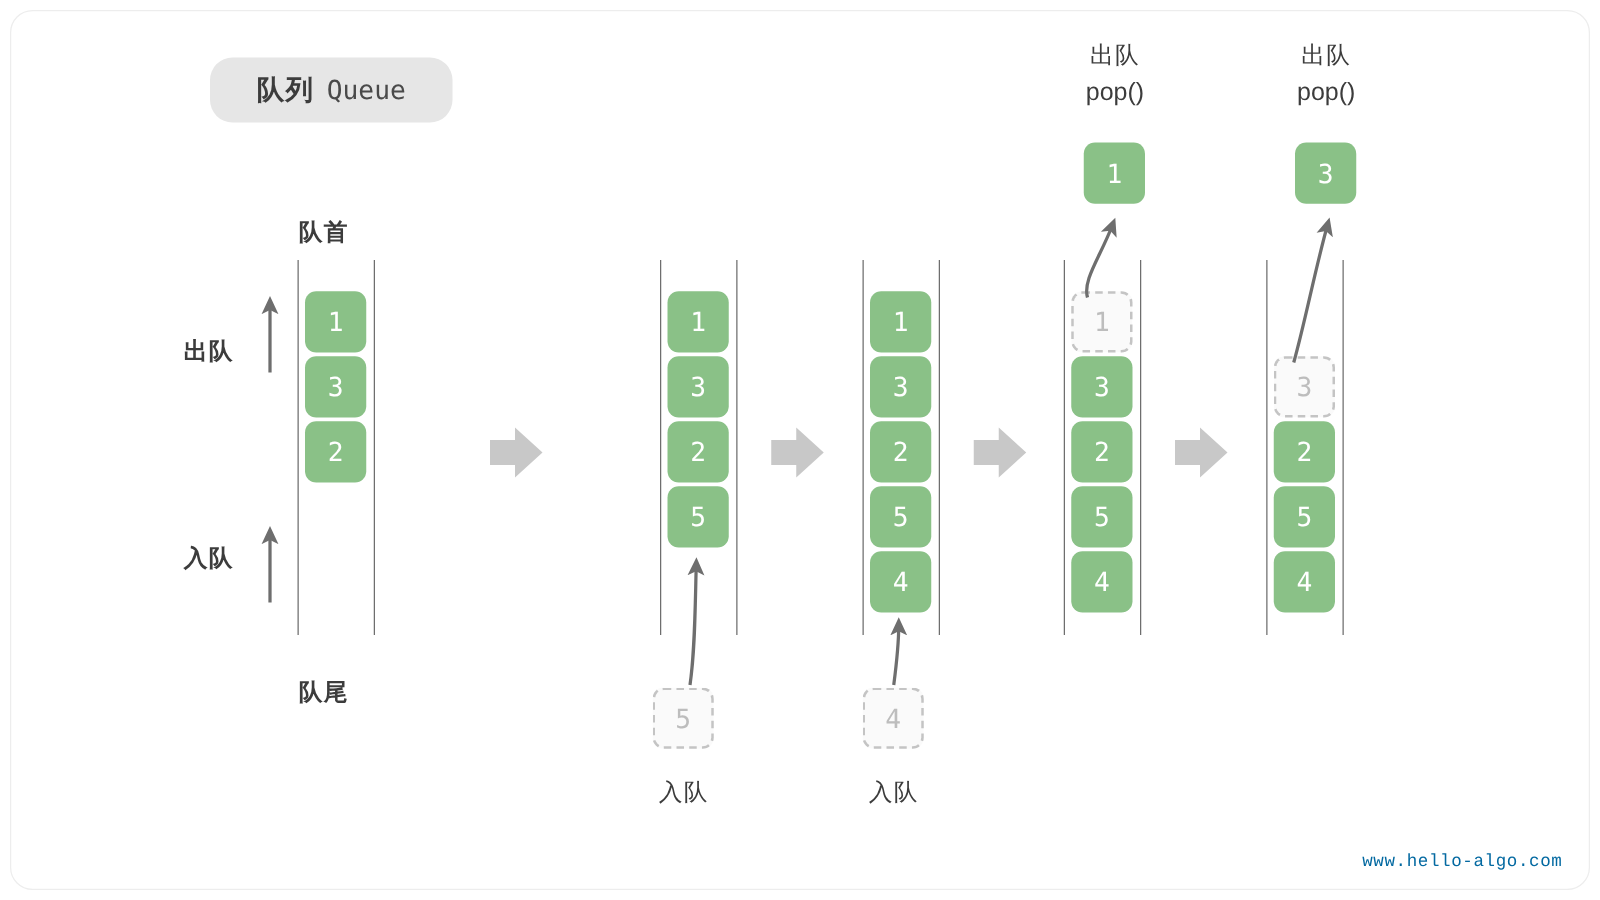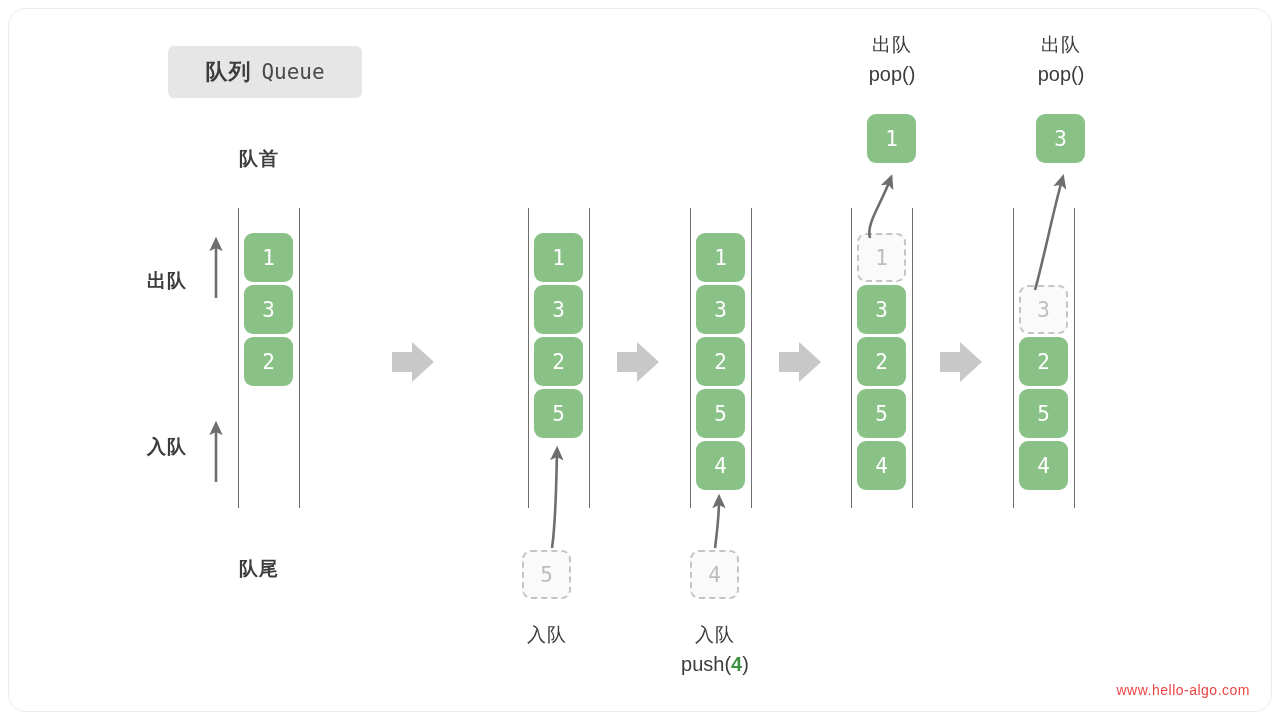--- a/index.html
+++ b/index.html
@@ -28,21 +28,21 @@
   }
 
   
   .title-badge {
     position: absolute;
     left: 168px;
     top: 46px;
     width: 194px;
     height: 52px;
     background: #e6e6e6;
-    border-radius: 6px;
+    border-radius: 18px;
     display: flex;
     align-items: center;
     justify-content: center;
     gap: 10px;
   }
   .title-cn {
     font-size: 22px;
     font-weight: bold;
     color: #3c3c3c;
     letter-spacing: 1px;
@@ -151,39 +151,39 @@
     width: 1280px;
     height: 720px;
     pointer-events: none;
   }
 
   
   .watermark {
     position: absolute;
     right: 30px;
     bottom: 22px;
-    font-family: Liberation Sans, sans-serif;
+    font-family: Liberation Mono, monospace;
     font-size: 14px;
-    color: #ef4444;
+    color: #0369a1;
     letter-spacing: 0.5px;
   }
 </style>
 </head>
 <body>
 
 <div id="canvas">
   <div class="card"></div>
 
   <div class="title-badge">
     <span class="title-cn">队列</span>
     <span class="title-en">Queue</span>
   </div>
 
-  <div class="cn-label" style="left:239px; top:146px;">队首</div>
-  <div class="cn-label" style="left:239px; top:556px;font-family:Liberation Serif, serif;">队尾</div>
+  <div class="cn-label" style="left:239px; top:173px;">队首</div>
+  <div class="cn-label" style="left:239px; top:541px;font-family:Liberation Serif, serif;">队尾</div>
   <div class="cn-label" style="left:147px; top:268px;">出队</div>
   <div class="cn-label" style="left:147px; top:434px;">入队</div>
 
   <div class="column" style="left:238px; top:208px;">
     <div class="rail left"></div>
     <div class="rail right"></div>
     <div class="cell solid" style="top:25px;">1</div>
     <div class="cell solid" style="top:77px;">3</div>
     <div class="cell solid" style="top:129px;">2</div>
   </div>
@@ -206,21 +206,20 @@
     <div class="rail right"></div>
     <div class="cell solid" style="top:25px;">1</div>
     <div class="cell solid" style="top:77px;">3</div>
     <div class="cell solid" style="top:129px;">2</div>
     <div class="cell solid" style="top:181px;">5</div>
     <div class="cell solid" style="top:233px;">4</div>
   </div>
   <div class="float-box ghost" style="left:690px; top:550px;">4</div>
   <div class="op-label" style="left:631px; top:620px; width:168px;">
     <span class="op-cn">入队</span>
-    <span class="op-code"><span>push(</span><span class="arg">4</span><span>)</span></span>
   </div>
 
   <div class="column" style="left:851px; top:208px;">
     <div class="rail left"></div>
     <div class="rail right"></div>
     <div class="cell ghost" style="top:25px;">1</div>
     <div class="cell solid" style="top:77px;">3</div>
     <div class="cell solid" style="top:129px;">2</div>
     <div class="cell solid" style="top:181px;">5</div>
     <div class="cell solid" style="top:233px;">4</div>

